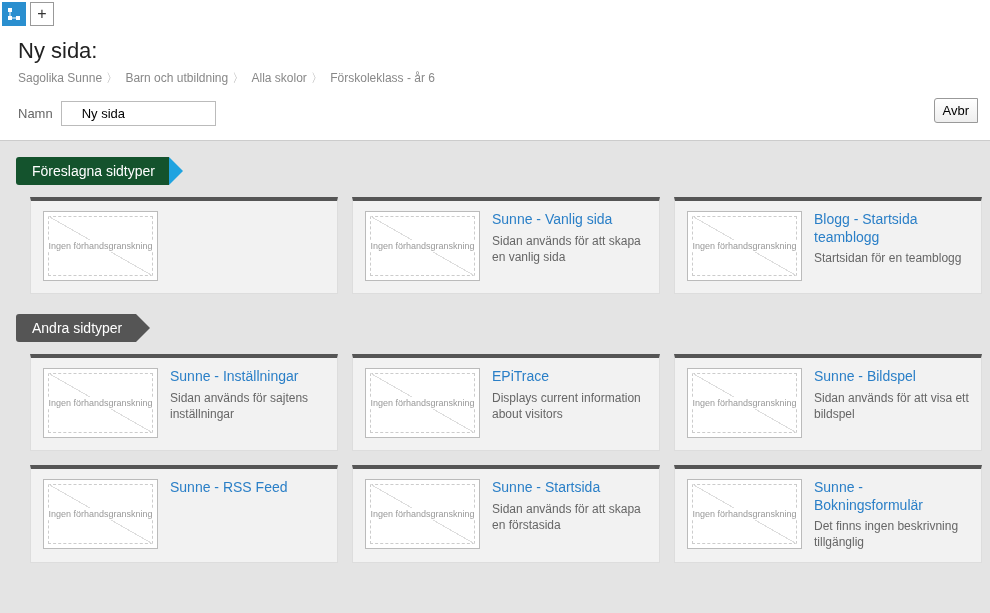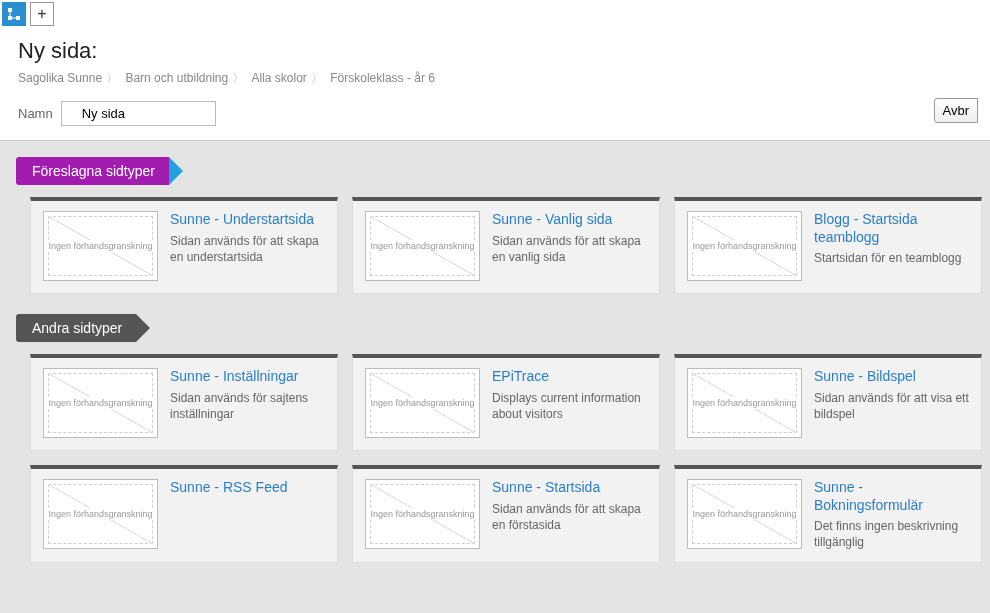--- a/index.html
+++ b/index.html
@@ -83,21 +83,21 @@
     border-radius: 3px 0 0 3px;
   }
   .section-tag::after {
     content: "";
     position: absolute;
     right: -14px;
     top: 0;
     border-top: 14px solid transparent;
     border-bottom: 14px solid transparent;
   }
-  .section-tag.blue { background: #a21caf; }
+  .section-tag.blue { background: #14532d; }
   .section-tag.blue::after { border-left: 14px solid #1fa3e0; }
   .section-tag.gray { background: #555; }
   .section-tag.gray::after { border-left: 14px solid #555; }
 
   .grid {
     display: grid;
     grid-template-columns: repeat(3, 308px);
     gap: 14px;
     padding: 0 16px 20px 30px;
   }
@@ -187,24 +187,20 @@
 </div>
 
 <div class="content">
 
   <div class="section-tag blue">Föreslagna sidtyper</div>
   <div class="grid">
     <div class="card">
       <div class="thumb">
           <span class="thumb-text">Ingen förhandsgranskning</span>
         </div>
-      <div class="card-body">
-        <div class="card-title">Sunne - Understartsida</div>
-        <div class="card-desc">Sidan används för att skapa en understartsida</div>
-      </div>
     </div>
     <div class="card">
       <div class="thumb">
           <span class="thumb-text">Ingen förhandsgranskning</span>
         </div>
       <div class="card-body">
         <div class="card-title">Sunne - Vanlig sida</div>
         <div class="card-desc">Sidan används för att skapa en vanlig sida</div>
       </div>
     </div>

